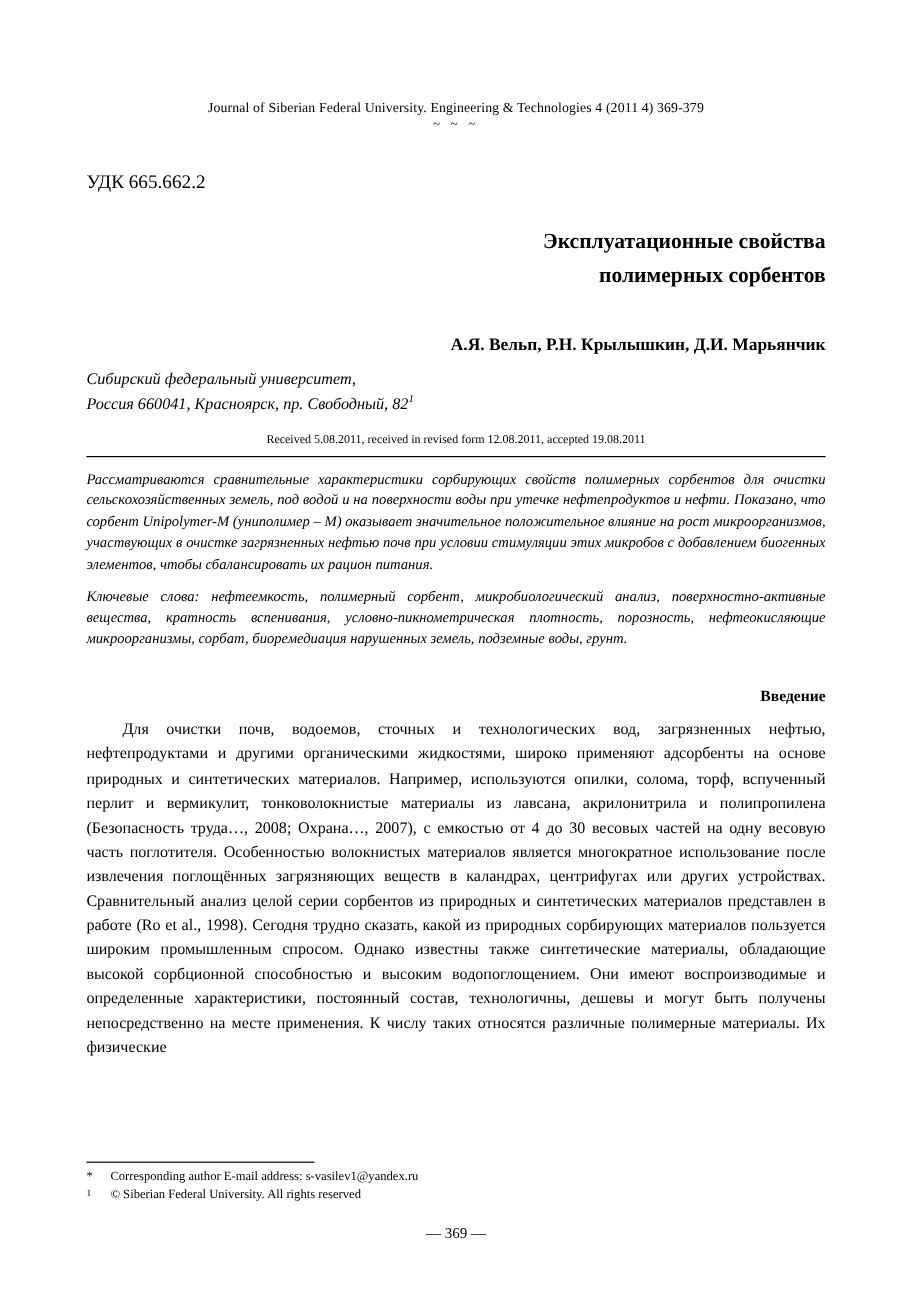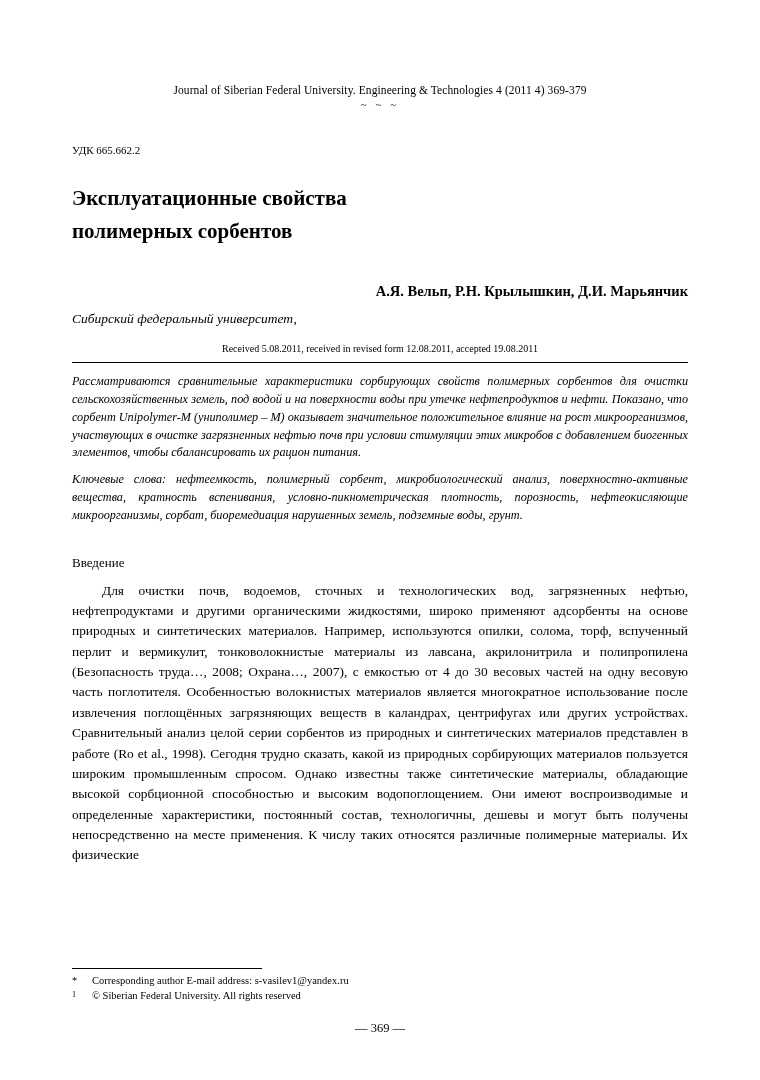--- a/index.html
+++ b/index.html
@@ -33,30 +33,31 @@
   .tilde-row {
     text-align: center;
     font-size: 11px;
     letter-spacing: 3px;
     color: #111;
     margin-bottom: 34px;
   }
 
   
   .udc {
-    font-size: 11px;
+    font-size: 16px;
     margin-bottom: 26px;
   }
 
   
   .title {
-    font-size: 21px;
+    font-size: 18px;
     font-weight: bold;
     line-height: 1.55;
     margin-bottom: 34px;
+    text-align: right;
   }
   .title .line2 { display: block; }
 
   
   .authors {
     text-align: right;
     font-size: 14.5px;
     font-weight: bold;
     line-height: 1.5;
     margin-bottom: 6px;
@@ -96,22 +97,22 @@
   .abstract, .keywords {
     font-size: 12.2px;
     font-style: italic;
     text-align: justify;
     line-height: 1.46;
     margin: 0 0 9px 0;
   }
   .keywords .kw-label { font-style: italic; font-family: Liberation Serif, serif; }
 
   .section-title {
-    text-align: left;
-    font-weight: normal;
+    text-align: right;
+    font-weight: bold;
     font-size: 13px;
     margin: 30px 0 10px 0;
   }
 
   .body-text {
     font-size: 13.4px;
     text-align: justify;
     line-height: 1.52;
     text-indent: 30px;
     margin: 0;
@@ -163,20 +164,23 @@
     <span class="line1">Эксплуатационные свойства</span>
     <span class="line2">полимерных сорбентов</span>
   </div>
 
   <div class="authors">
     <div>А.Я. Вельп, Р.Н. Крылышкин, Д.И. Марьянчик</div>
   </div>
 
   <div class="affiliation">
     <div>Сибирский федеральный университет,</div>
+    <div>
+      <span>Россия 660041, Красноярск, пр. Свободный, 82</span><sup>1</sup>
+    </div>
   </div>
 
   <div class="received">Received 5.08.2011, received in revised form 12.08.2011, accepted 19.08.2011</div>
 
   <hr class="rule">
 
   <p class="abstract">Рассматриваются сравнительные характеристики сорбирующих свойств полимерных сорбентов для очистки сельскохозяйственных земель, под водой и на поверхности воды при утечке нефтепродуктов и нефти. Показано, что сорбент Unipolymer-M (униполимер – М) оказывает значительное положительное влияние на рост микроорганизмов, участвующих в очистке загрязненных нефтью почв при условии стимуляции этих микробов с добавлением биогенных элементов, чтобы сбалансировать их рацион питания.</p>
 
   <p class="keywords"><span class="kw-label">Ключевые слова:</span><span> нефтеемкость, полимерный сорбент, микробиологический анализ, поверхностно-активные вещества, кратность вспенивания, условно-пикнометрическая плотность, порозность, нефтеокисляющие микроорганизмы, сорбат, биоремедиация нарушенных земель, подземные воды, грунт.</span></p>
 

